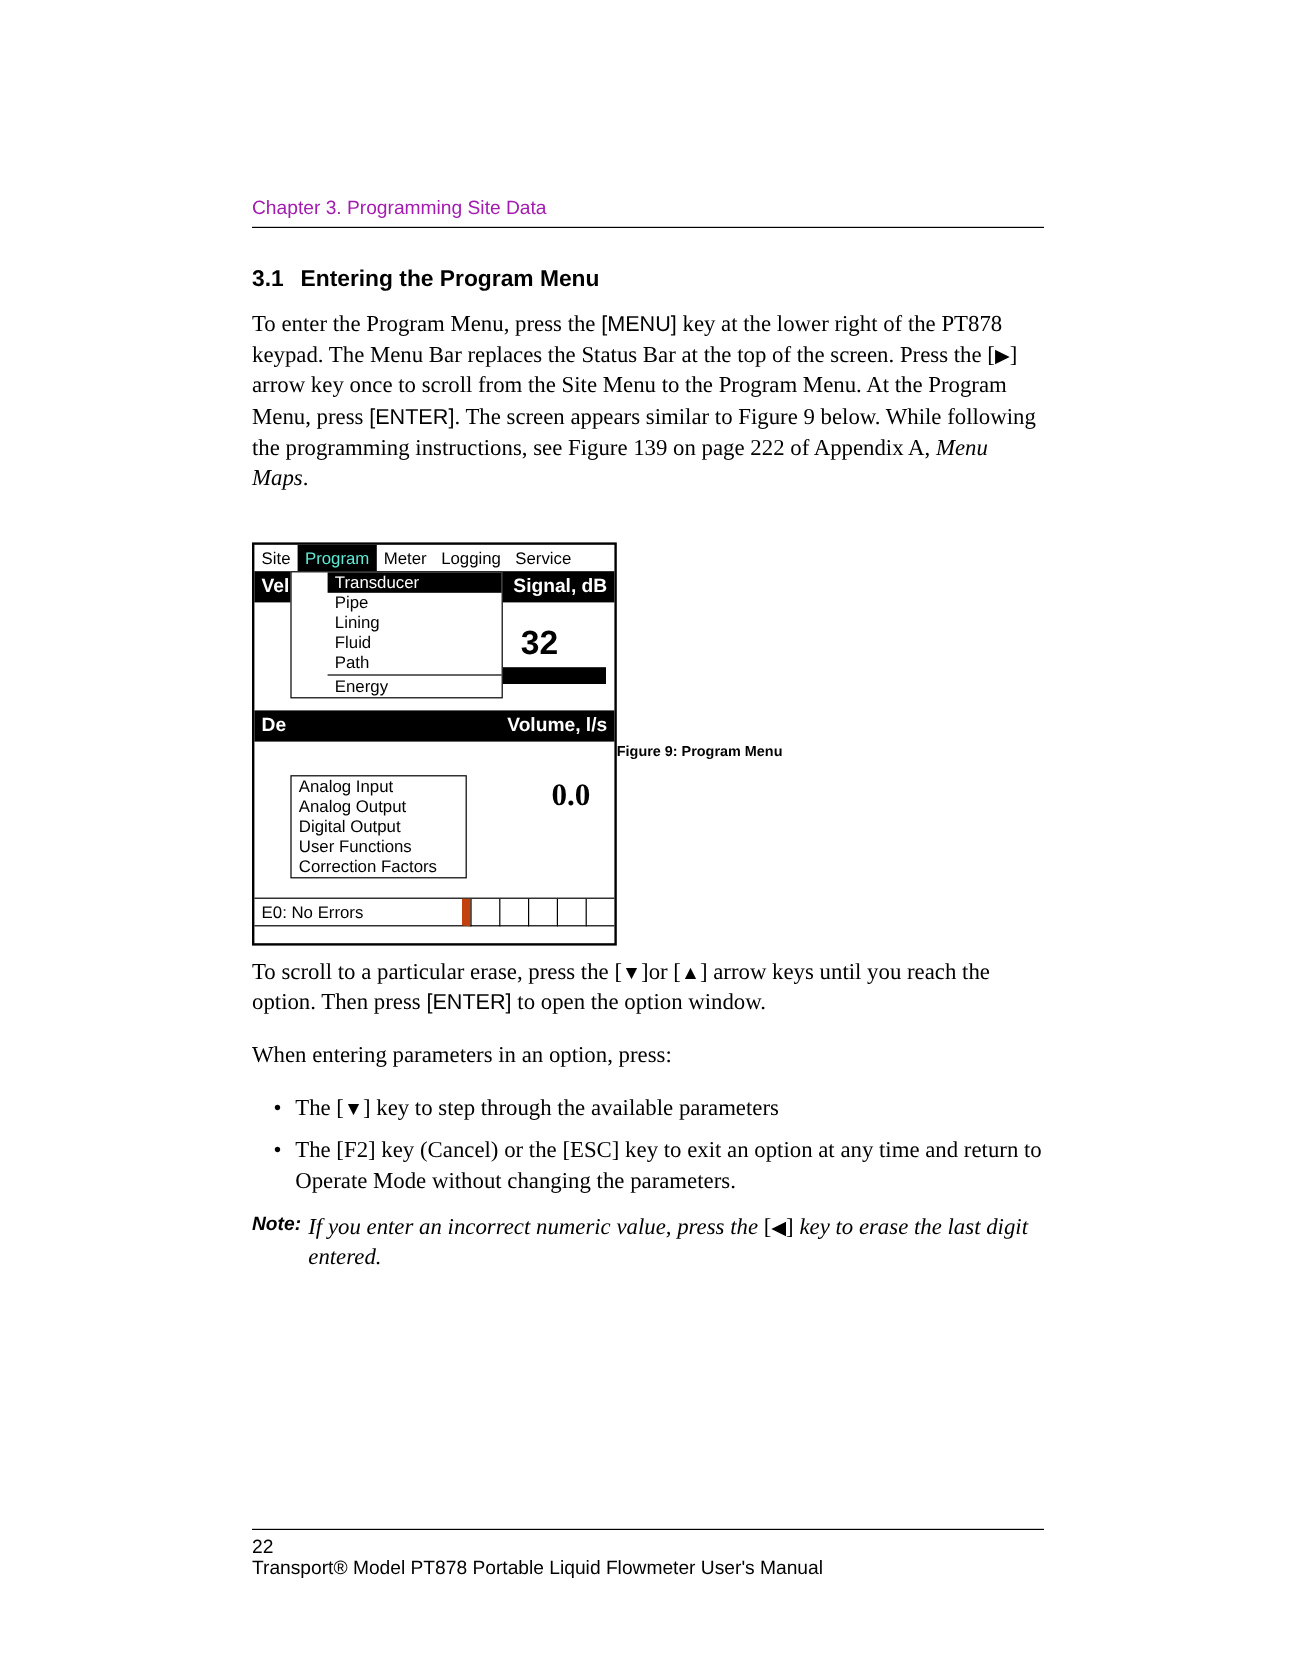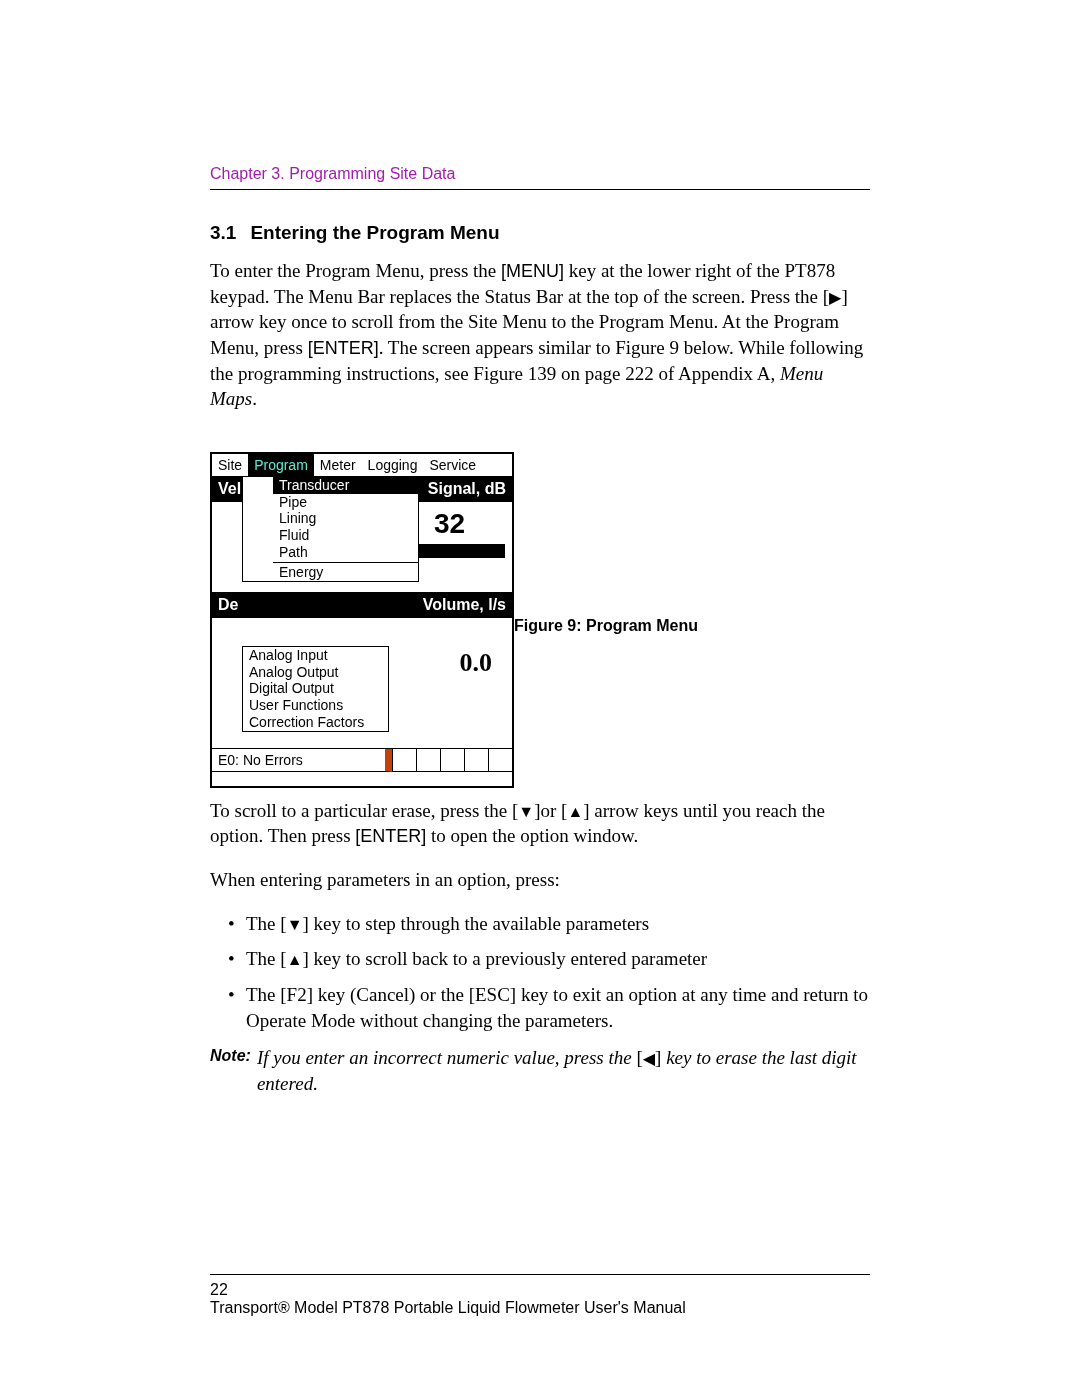--- a/index.html
+++ b/index.html
@@ -124,21 +124,21 @@
     color: #fff;
   }
   .dropdown hr {
     border:none;
     border-top:1px solid #000;
     margin:1px 0;
   }
   .right-display {
     position:absolute;
     right:0;
-    top:0;
+    top:12px;
     width:125px;
     text-align:center;
   }
   .big-number {
     font-family: Arial, Helvetica, sans-serif;
     font-size: 28px;
     font-weight: bold;
     margin-top:6px;
   }
   .black-bar {
@@ -174,21 +174,21 @@
     flex:1;
     border-left:1px solid #000;
     border-bottom:1px solid #000;
   }
   .bottom-strip {
     height:14px;
   }
   .figure-caption {
     font-family: "Trebuchet MS", "Lucida Sans", sans-serif;
     font-weight: bold;
-    font-size: 16px;
+    font-size: 12px;
     margin-top: 12px;
   }
   ul.bullets {
     list-style: none;
     padding: 0 0 0 18px;
     margin: 0 0 12px 0;
   }
   ul.bullets li {
     font-size: 19px;
     line-height: 1.35;
@@ -320,23 +320,20 @@
     <span>To scroll to a particular erase, press the [</span><span class="tri">▼</span><span>]or [</span><span class="tri">▲</span><span>] arrow keys until you reach the option. Then press </span><span class="sans">[ENTER]</span><span> to open the option window.</span>
   </p>
 
   <p class="body-text">When entering parameters in an option, press:</p>
 
   <ul class="bullets">
     <li>
       <span>The [</span><span class="tri">▼</span><span>] key to step through the available parameters</span>
     </li>
     <li>
-      <span>The [</span><span class="tri">▲</span><span>] key to scroll back to a previously entered parameter</span>
-    </li>
-    <li>
       <span>The </span><span class="sans">[F2]</span><span> key (Cancel) or the </span><span class="sans">[ESC]</span><span> key to exit an option at any time and return to Operate Mode without changing the parameters.</span>
     </li>
   </ul>
 
   <div class="note">
     <span class="label">Note:</span>
     <span class="txt">
       <span>If you enter an incorrect numeric value, press the </span><span style="font-style:normal;">[</span><span class="tri" style="font-style:normal;">◀</span><span style="font-style:normal;">] </span><span>key to erase the last digit entered.</span>
     </span>
   </div>

